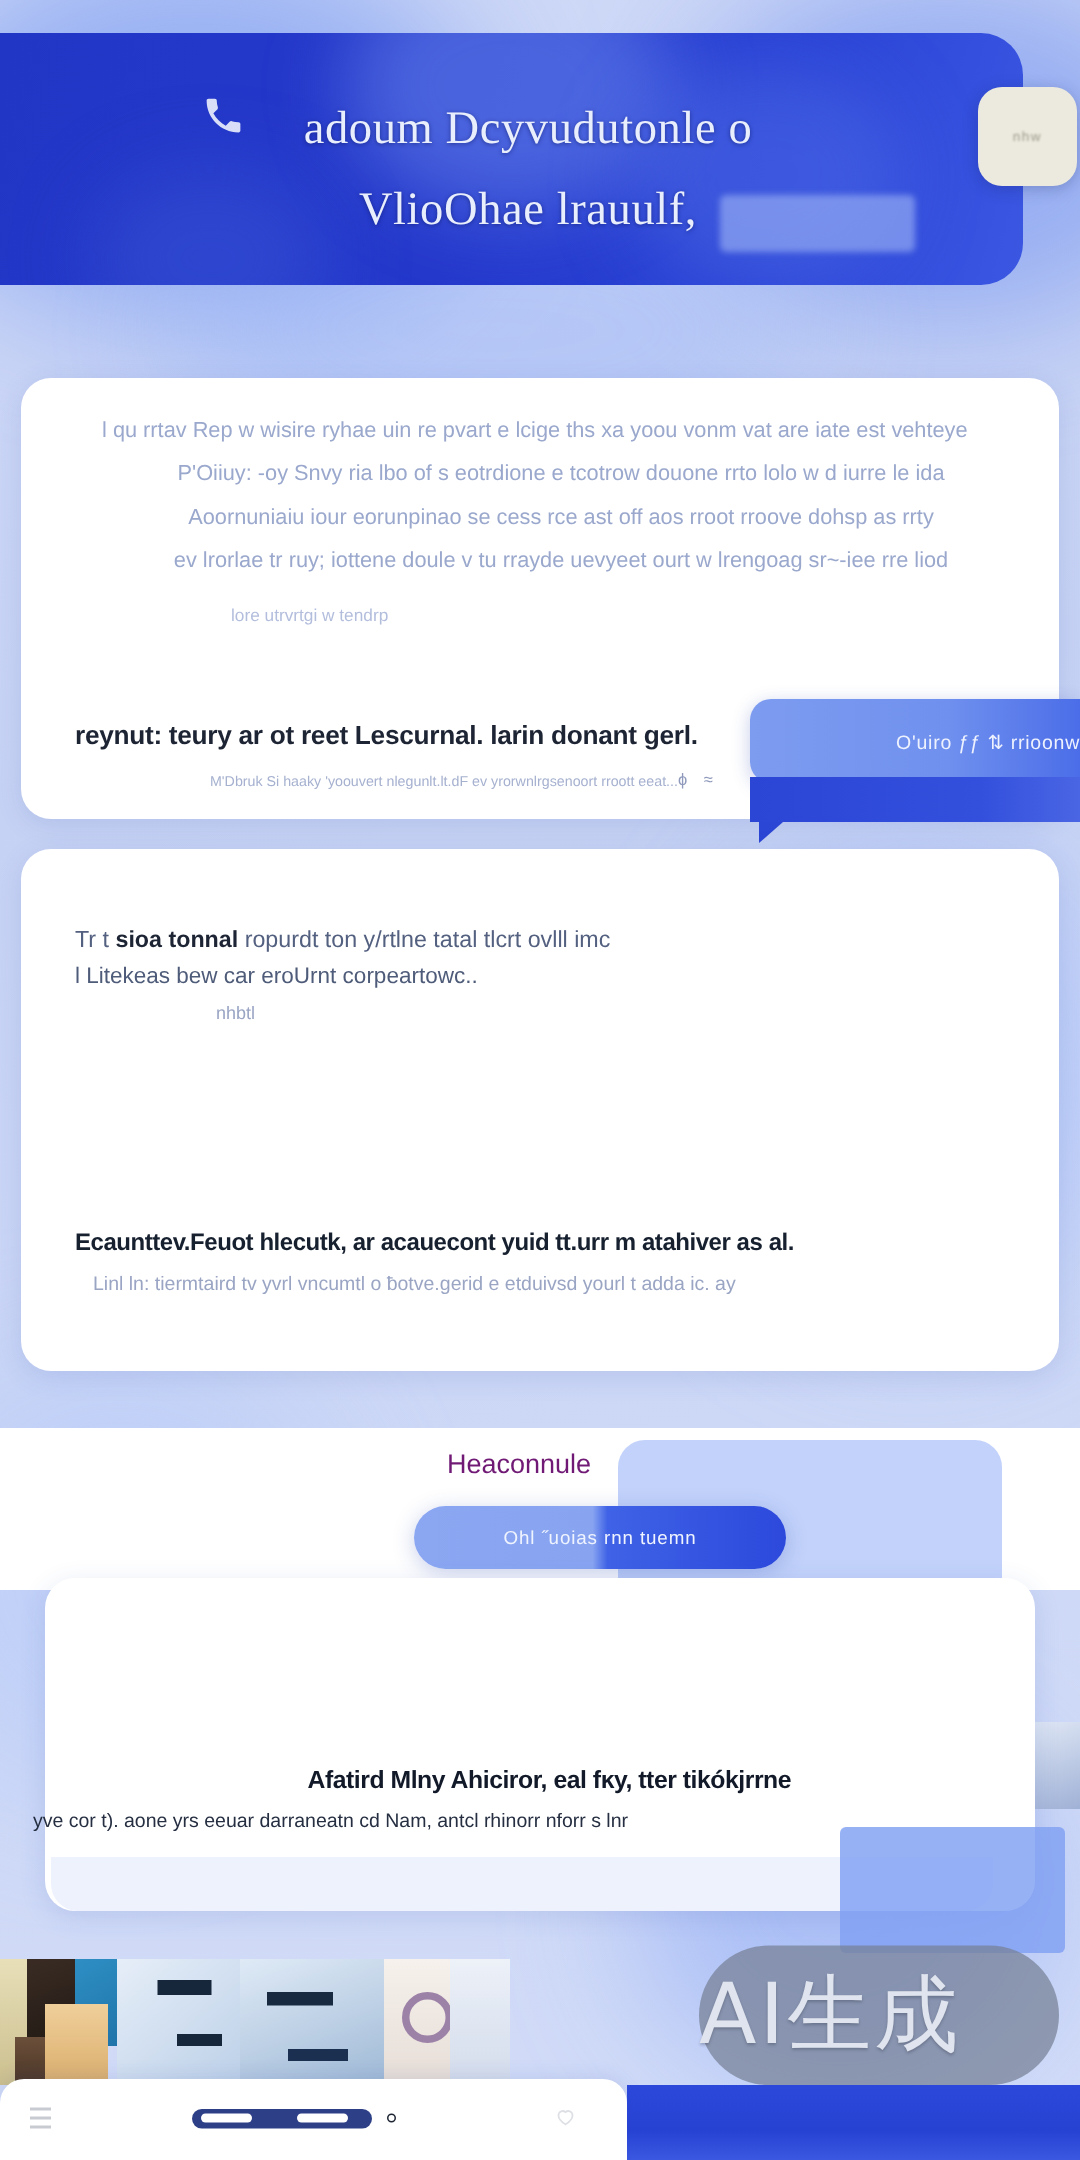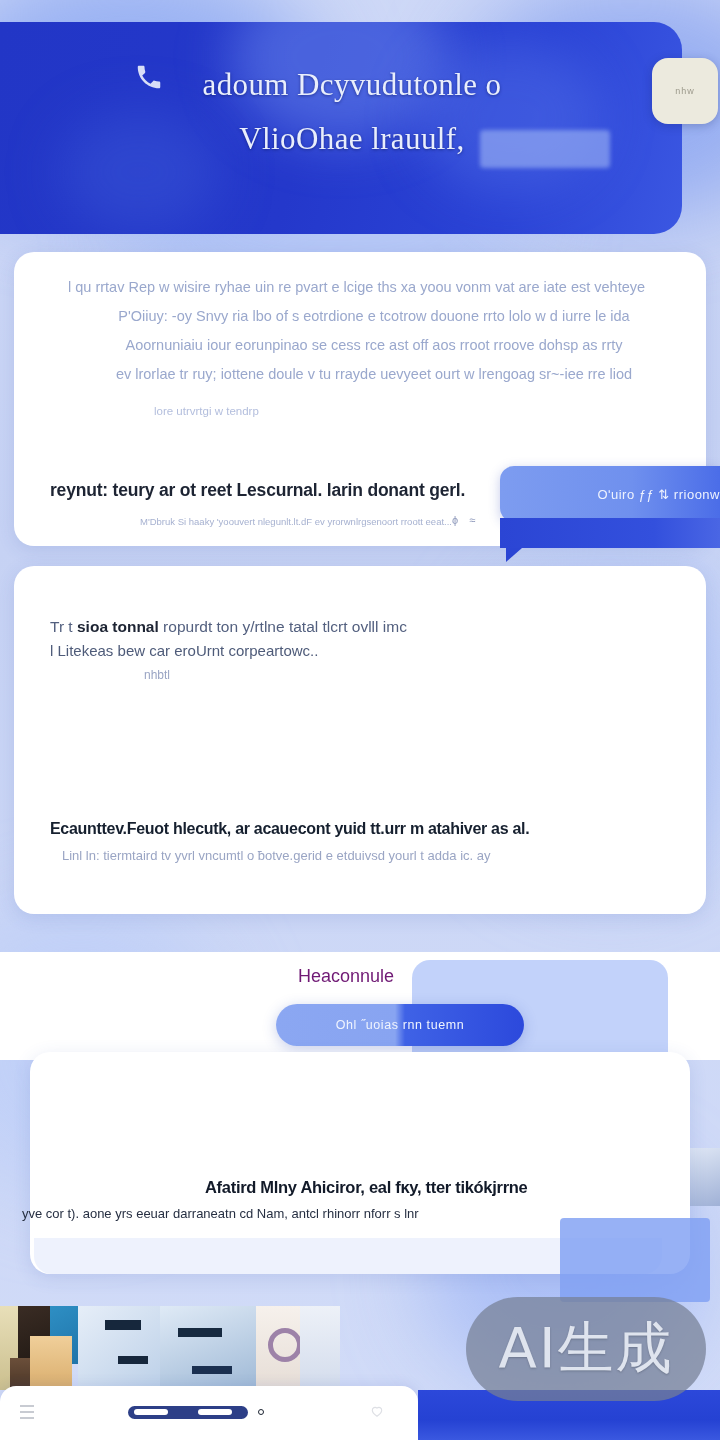--- a/index.html
+++ b/index.html
@@ -17,21 +17,21 @@
   .bg-wash { position: absolute; border-radius: 50%; filter: blur(42px); pointer-events: none; }
   .bw1 { left: -60px;  top: -40px;  width: 380px; height: 260px; background: rgba(110,145,240,.55); }
   .bw2 { right: -80px; top: -20px;  width: 340px; height: 240px; background: rgba(88,126,238,.45); }
   .bw3 { left: 120px;  top: 120px;  width: 420px; height: 200px; background: rgba(150,178,248,.40); }
   .bw4 { right: -40px; top: 560px;  width: 300px; height: 320px; background: rgba(168,192,250,.45); }
   .bw5 { left: -70px;  top: 900px;  width: 300px; height: 300px; background: rgba(175,198,250,.40); }
   .bw6 { right: 20px;  top: 1150px; width: 280px; height: 240px; background: rgba(122,156,244,.40); }
 
   
   .hero {
-    position: absolute; left: 0; top: 22px; width: 682px; height: 212px;
+    position: absolute; left: 0; top: 22px; width: 682px; height: 168px;
     background: linear-gradient(105deg, #2236c6 0%, #2438cb 45%, #2a43d6 75%, #3b57e2 100%);
     border-radius: 0 28px 28px 0;
     overflow: hidden;
   }
   .hero-smudge { position: absolute; border-radius: 50%; filter: blur(26px); }
   .hs1 { left: 230px; top: -50px; width: 220px; height: 170px; background: rgba(120,150,245,.45); }
   .hs2 { left: 420px; top: 20px;  width: 180px; height: 150px; background: rgba(90,120,235,.40); }
   .hs3 { left: 60px;  top: 90px;  width: 160px; height: 120px; background: rgba(60,88,215,.45); }
   .hero-plate {
     position: absolute; left: 480px; top: 108px; width: 130px; height: 38px;
@@ -238,24 +238,24 @@
   .bb-heart { position: absolute; left: 370px; top: 1404px; width: 14px; height: 14px; opacity: .18; }
 
   .bottom-blue {
     position: absolute; left: 418px; top: 1390px; width: 302px; height: 50px;
     background: linear-gradient(180deg, #2c48da 0%, #2542d3 60%, #3a58e0 100%);
   }
 
   
   .ai-badge {
     position: absolute; right: 14px; top: 1297px;
-    width: 240px; height: 104px;
+    width: 240px; height: 93px;
     background: rgba(118,128,148,.72);
     border-radius: 52px;
-    display: flex; align-items: center; justify-content: center;
+    display: flex; align-items: center; 
   }
   .ai-badge span {
     font-size: 56px; font-weight: 500; color: #dfe4ee; letter-spacing: 2px;
     font-family: "DejaVu Sans", sans-serif;
     text-shadow: 0 1px 2px rgba(40,45,60,.3);
   }
 </style>
 </head>
 <body>
 

